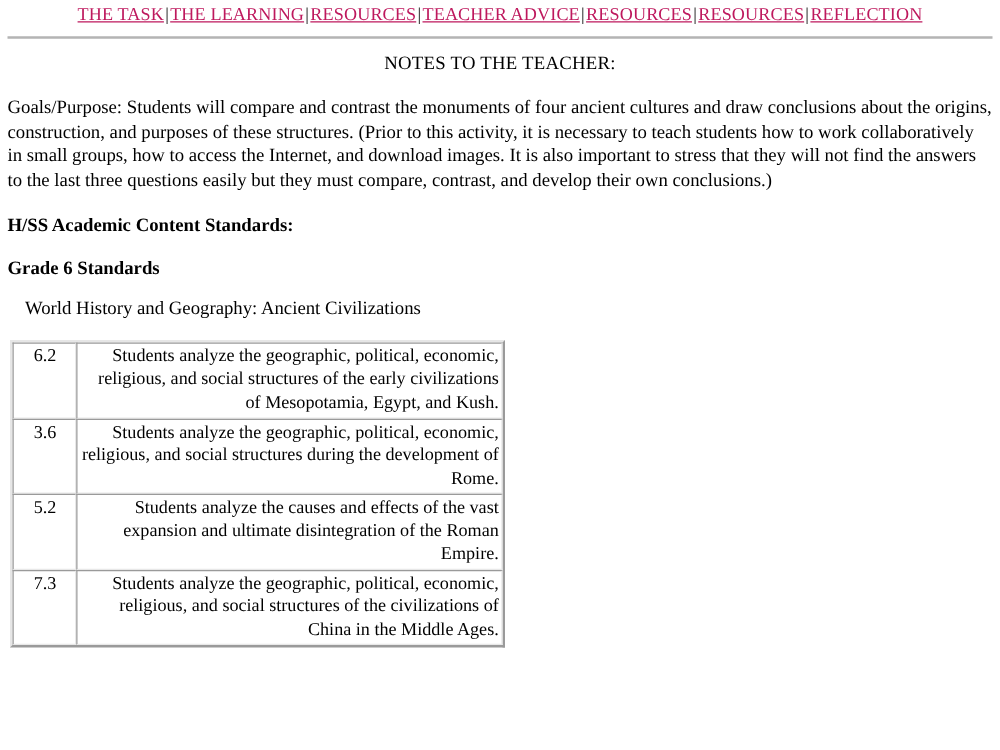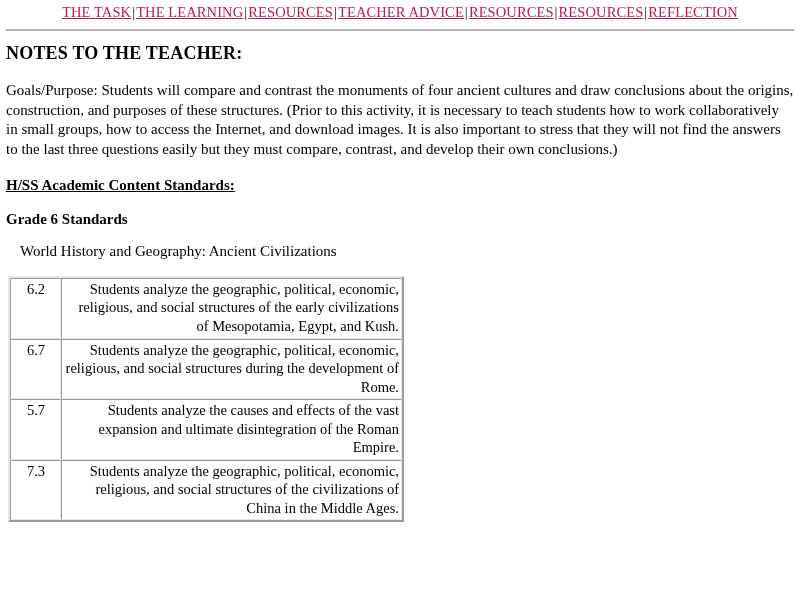--- a/index.html
+++ b/index.html
@@ -45,40 +45,40 @@
 
   hr.rule {
     border: none;
     border-top: 2px solid #b4b4b4;
     margin: 8px 0 0 0;
     height: 0;
   }
 
   
   .doc-title {
-    font-weight: bold;
-    font-size: 18px;
+    text-align: center;
+    font-weight: normal;
+    font-size: 15px;
     margin: 12px 0 0 0;
     letter-spacing: 0.2px;
   }
 
   
   p.para {
     margin: 17px 0 0 0;
     font-size: 15px;
     line-height: 1.30;
     text-align: left;
   }
   p.para b { font-weight: normal; }
 
   h3.sec-head {
     font-size: 15px;
     font-weight: bold;
     margin: 18px 0 0 0;
-    text-decoration: underline;
   }
   .grade-head {
     font-size: 15px;
     font-weight: bold;
     margin: 17px 0 0 0;
     font-family: Liberation Serif, serif;
   }
   .grade-sub {
     font-size: 15px;
     margin: 14px;
@@ -133,25 +133,25 @@
   <div class="grade-head">Grade 6 Standards</div>
   <div class="grade-sub">World History and Geography: Ancient Civilizations</div>
 
   <table class="std-table">
     <tbody>
       <tr>
         <td class="code">6.2</td>
         <td class="desc">Students analyze the geographic, political, economic, religious, and social structures of the early civilizations of Mesopotamia, Egypt, and Kush.</td>
       </tr>
       <tr>
-        <td class="code">6.7</td>
+        <td class="code">3.6</td>
         <td class="desc">Students analyze the geographic, political, economic, religious, and social structures during the development of Rome.</td>
       </tr>
       <tr>
-        <td class="code">5.7</td>
+        <td class="code">5.2</td>
         <td class="desc">Students analyze the causes and effects of the vast expansion and ultimate disintegration of the Roman Empire.</td>
       </tr>
       <tr>
         <td class="code">7.3</td>
         <td class="desc">Students analyze the geographic, political, economic, religious, and social structures of the civilizations of China in the Middle Ages.</td>
       </tr>
     </tbody>
   </table>
 
 </div>

